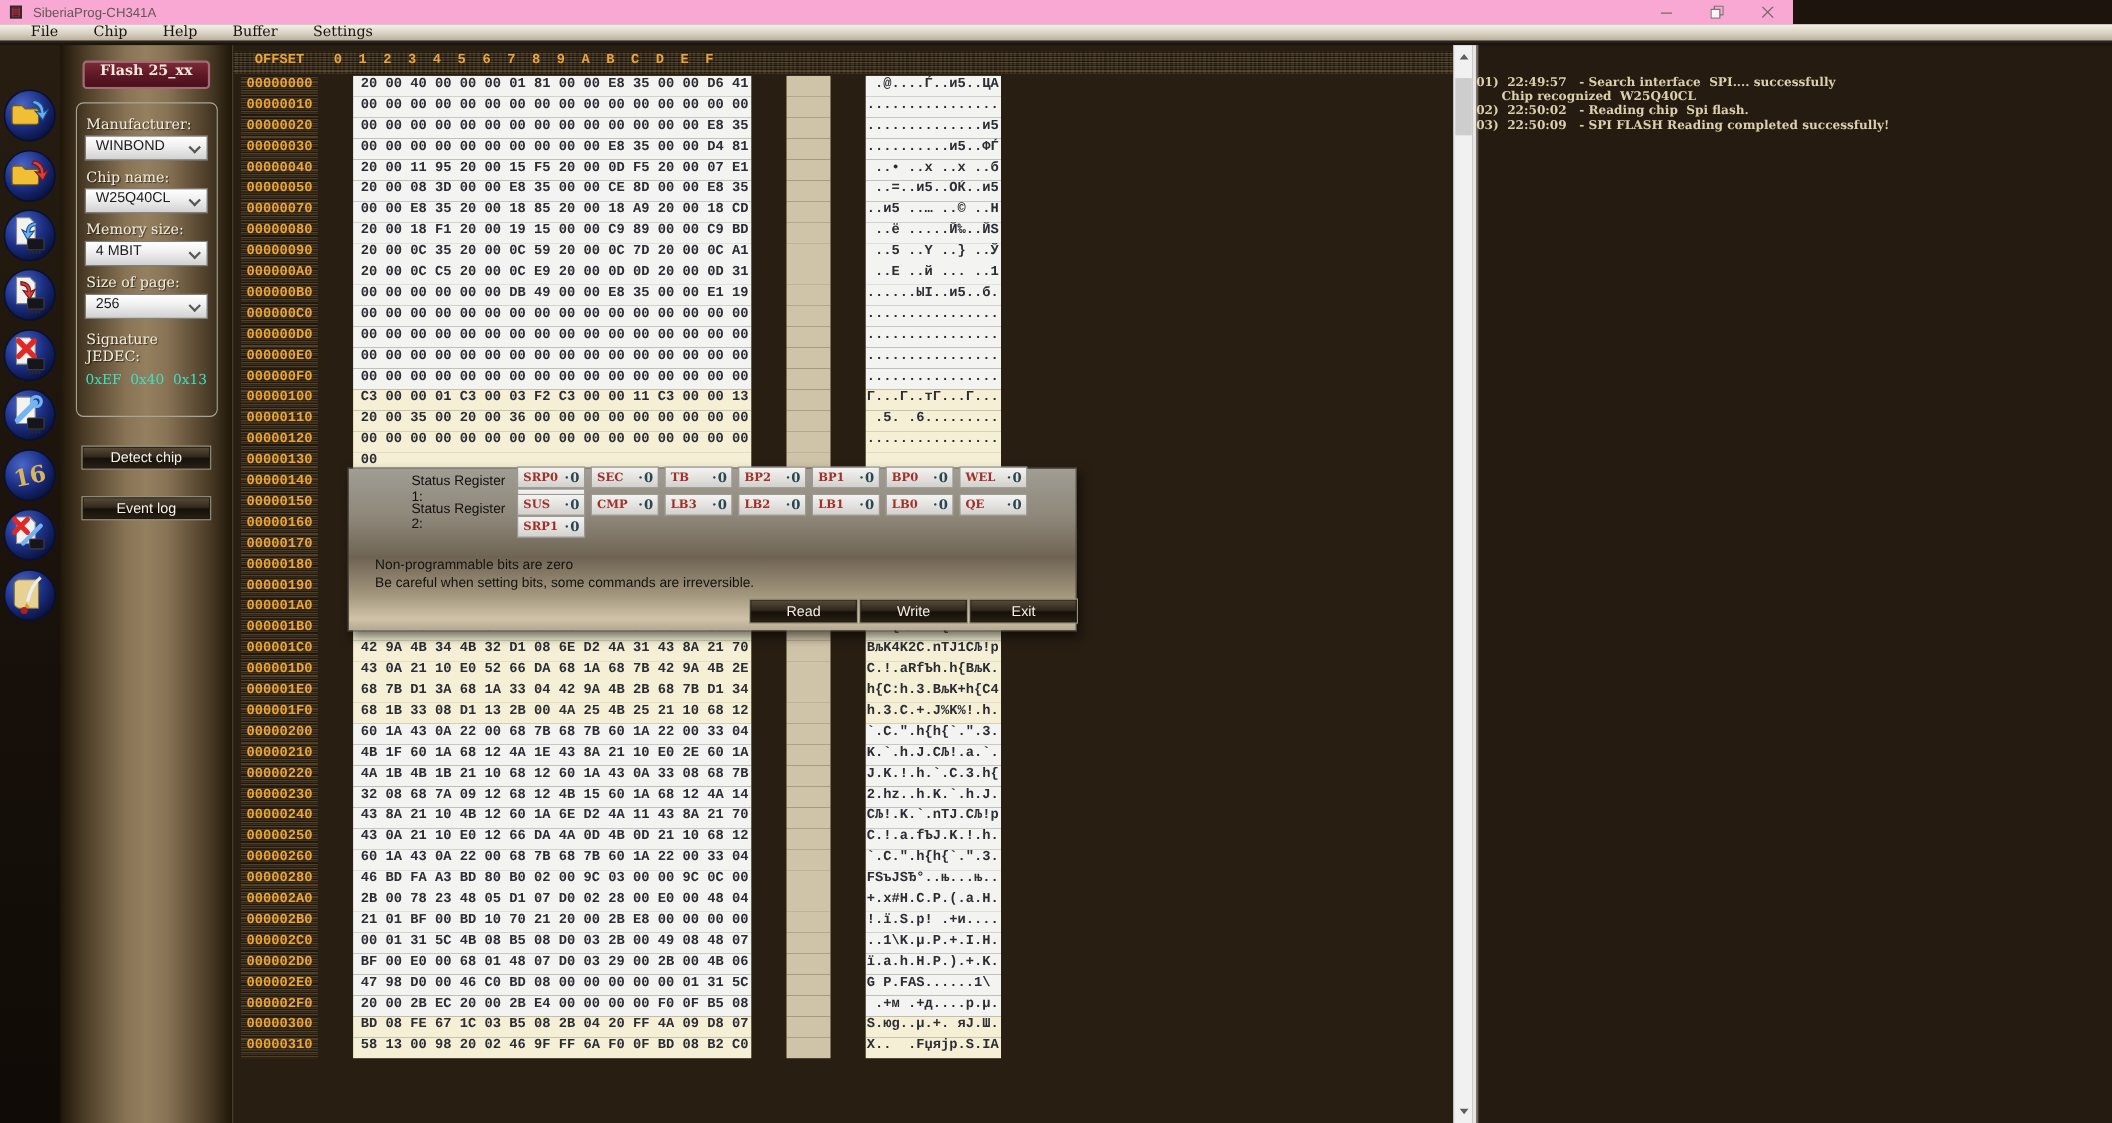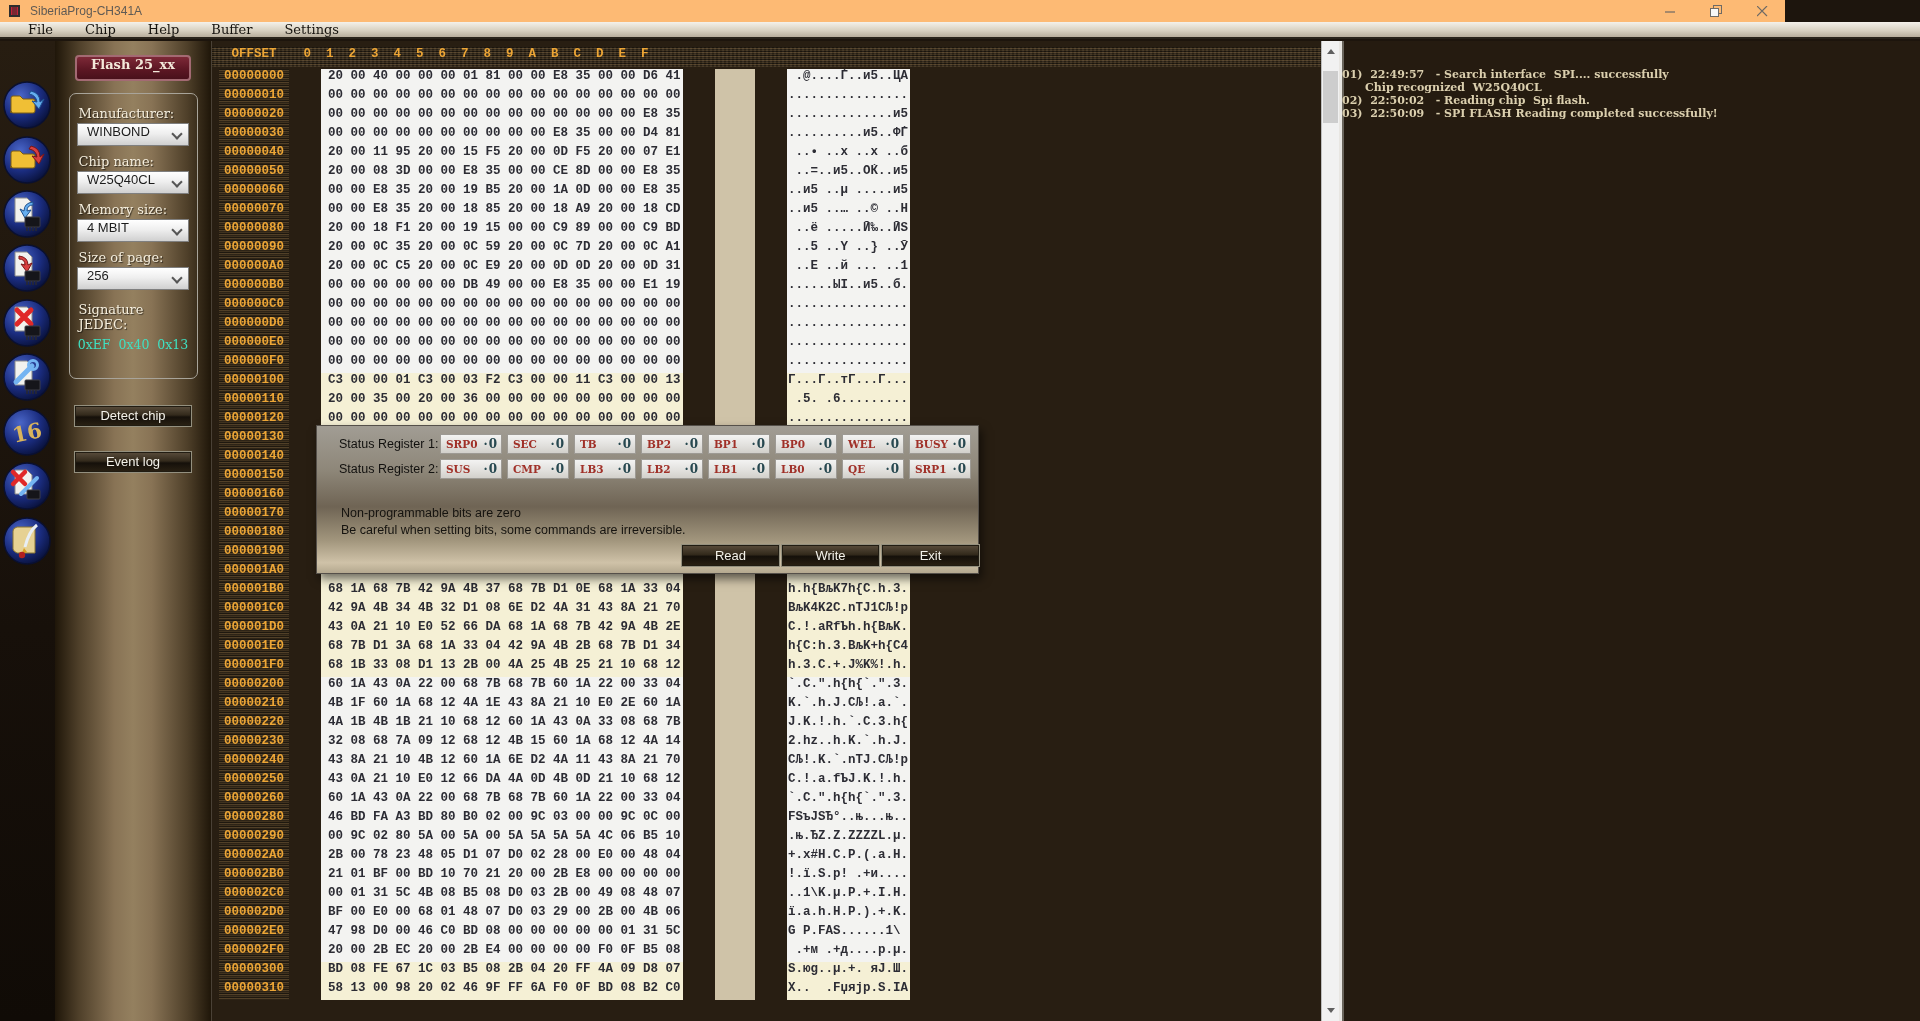--- a/index.html
+++ b/index.html
@@ -1,20 +1,20 @@
 <!DOCTYPE html>
 <html><head>
 <meta charset="utf-8">
 <style>
   html,body{margin:0;padding:0;background:#000;}
   .app{position:relative;width:1920px;height:1021px;background:#1d150d;overflow:hidden;
        font-family:"Liberation Sans",sans-serif;}
 
   
-  .titlebar{position:absolute;left:0;top:0;width:1785px;height:22px;background:#fdba74;}
+  .titlebar{position:absolute;left:0;top:0;width:1630px;height:22px;background:#f9a8d4;}
   .appicon{position:absolute;left:8px;top:4px;}
   .wtitle{position:absolute;left:30px;top:4px;font:12px "Liberation Sans",sans-serif;color:#5f5a54;}
   .wcontrols{position:absolute;right:0;top:0;height:22px;display:flex;}
   .wc{width:46px;height:22px;display:flex;align-items:center;justify-content:center;}
 
   
   .menubar{position:absolute;left:0;top:22px;width:1920px;height:17px;
            background:linear-gradient(180deg,#f4f1ea 0%,#d9d2c2 55%,#b7ad9b 100%);
            border-bottom:2px solid #2a241b;display:flex;padding-left:12px;box-sizing:border-box;}
   .mi{padding:0 16px;line-height:17px;font:13px "DejaVu Serif",serif;color:#16130e;}
@@ -80,21 +80,21 @@
             border-left:3px solid #e8e6e2;box-shadow:inset 2px 0 0 #6a655c;box-sizing:border-box;
             padding:27px 0 0 0;color:#dbcfae;}
   .logline{white-space:pre;line-height:12.5px;font:bold 11px "DejaVu Serif",serif;}
 
   
   .dialog{position:absolute;left:316px;top:425px;width:663px;height:149px;z-index:20;
     background:linear-gradient(180deg,#a19d94 0%,#8e8779 30%,#6f6454 55%,#a2967d 78%,#cfc2a8 93%,#b4a88f 100%);
     border:1px solid #55504a;box-shadow:3px 5px 9px rgba(0,0,0,.55);box-sizing:border-box;}
   .regrow{position:absolute;left:22px;height:20px;display:flex;align-items:center;}
   .r1{top:8px;} .r2{top:33px;}
-  .reglbl{width:101px;font:12.5px "Liberation Sans",sans-serif;color:#12110f;}
+  .reglbl{width:101px;font:12.5px "Liberation Sans",sans-serif;color:#12110f;margin-left:35px;}
   .bitbox{display:inline-flex;justify-content:space-between;align-items:center;width:62px;height:20px;
           margin-right:5px;box-sizing:border-box;padding:0 4px 0 5px;cursor:pointer;
           background:linear-gradient(180deg,#f3f3f2 0%,#e2e1de 55%,#d2d0cb 100%);border:1px solid #9d9a94;}
   .bitname{font:bold 10.5px "DejaVu Serif",serif;color:#a03028;}
   .bitval{font:bold 12px "DejaVu Serif",serif;color:#274850;}
   .bitval::before{content:"·";margin-right:1px;}
   .note{position:absolute;left:24px;font:12.5px "Liberation Sans",sans-serif;color:#15130f;}
   .n1{top:80px;} .n2{top:97px;}
   .dlgbtn{position:absolute;top:118px;width:97px;height:21px;line-height:21px;}
   .bread{left:364px;} .bwrite{left:464px;} .bexit{left:564px;}
@@ -299,26 +299,20 @@
             <span class="gp"></span>
             <span class="as"> ..• ..х ..х ..б</span>
           </div>
           <div class="hrow pg0">
             <span class="off offc">00000050</span>
             <span class="hx">20 00 08 3D 00 00 E8 35 00 00 CE 8D 00 00 E8 35</span>
             <span class="gp"></span>
             <span class="as"> ..=..и5..ОЌ..и5</span>
           </div>
           <div class="hrow pg0">
-            <span class="off offc">00000060</span>
-            <span class="hx">00 00 E8 35 20 00 19 B5 20 00 1A 0D 00 00 E8 35</span>
-            <span class="gp"></span>
-            <span class="as">..и5 ..µ .....и5</span>
-          </div>
-          <div class="hrow pg0">
             <span class="off offc">00000070</span>
             <span class="hx">00 00 E8 35 20 00 18 85 20 00 18 A9 20 00 18 CD</span>
             <span class="gp"></span>
             <span class="as">..и5 ..… ..© ..Н</span>
           </div>
           <div class="hrow pg0">
             <span class="off offc">00000080</span>
             <span class="hx">20 00 18 F1 20 00 19 15 00 00 C9 89 00 00 C9 BD</span>
             <span class="gp"></span>
             <span class="as"> ..ё .....Й‰..ЙЅ</span>
@@ -501,26 +495,20 @@
             <span class="off offc">00000260</span>
             <span class="hx">60 1A 43 0A 22 00 68 7B 68 7B 60 1A 22 00 33 04</span>
             <span class="gp"></span>
             <span class="as">`.C.".h{h{`.".3.</span>
           </div>
           <div class="hrow pg0">
             <span class="off offc">00000280</span>
             <span class="hx">46 BD FA A3 BD 80 B0 02 00 9C 03 00 00 9C 0C 00</span>
             <span class="gp"></span>
             <span class="as">FЅъЈЅЂ°..њ...њ..</span>
-          </div>
-          <div class="hrow pg0">
-            <span class="off offc">00000290</span>
-            <span class="hx">00 9C 02 80 5A 00 5A 00 5A 5A 5A 5A 4C 06 B5 10</span>
-            <span class="gp"></span>
-            <span class="as">.њ.ЂZ.Z.ZZZZL.µ.</span>
           </div>
           <div class="hrow pg0">
             <span class="off offc">000002A0</span>
             <span class="hx">2B 00 78 23 48 05 D1 07 D0 02 28 00 E0 00 48 04</span>
             <span class="gp"></span>
             <span class="as">+.x#H.С.Р.(.а.H.</span>
           </div>
           <div class="hrow pg0">
             <span class="off offc">000002B0</span>
             <span class="hx">21 01 BF 00 BD 10 70 21 20 00 2B E8 00 00 00 00</span>

